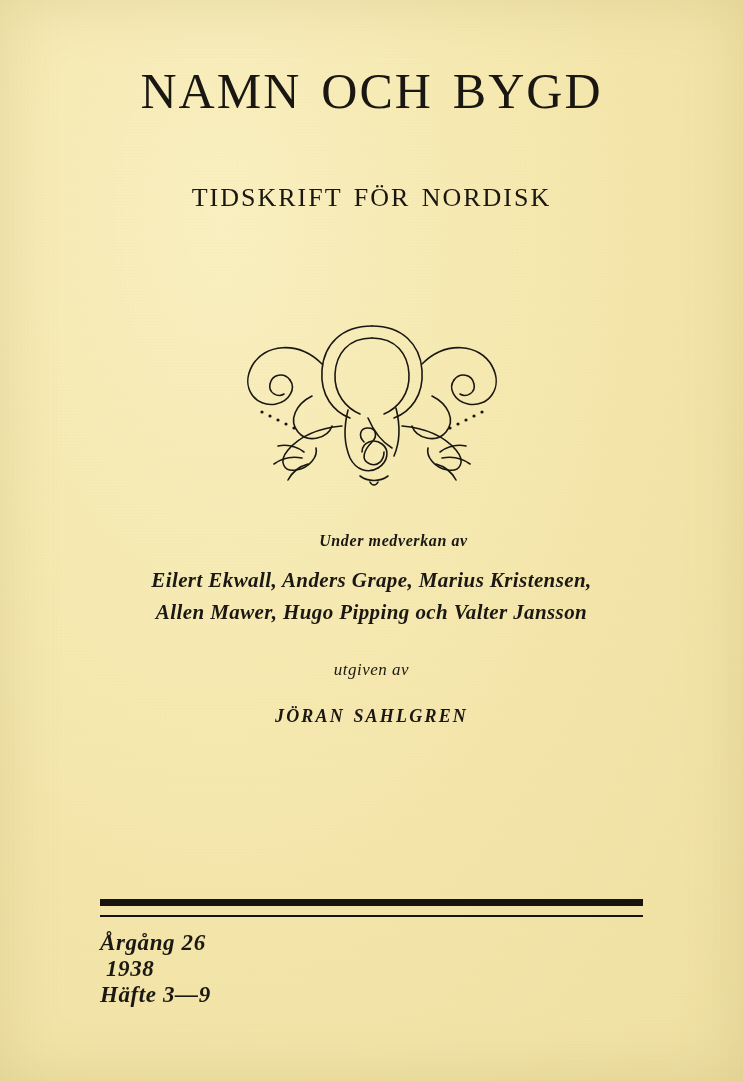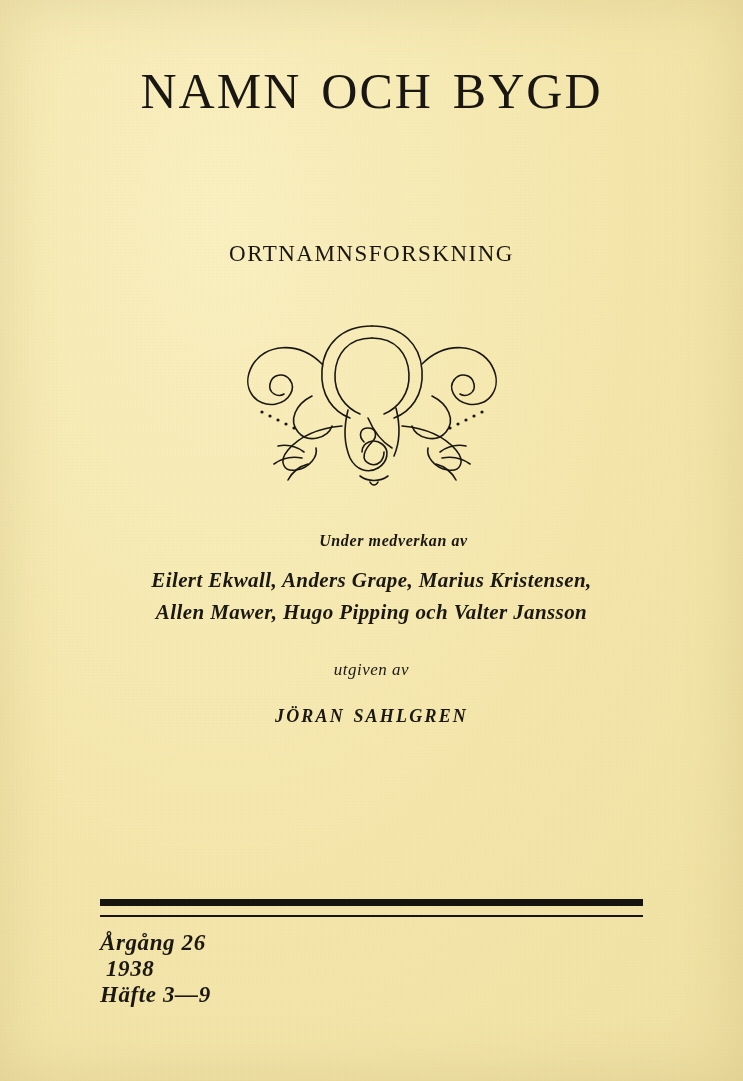--- a/index.html
+++ b/index.html
@@ -176,22 +176,22 @@
 </style>
 </head>
 <body>
 
 <div class="page">
 
   <div class="grain"></div>
 
   <div class="main-title">Namn och Bygd</div>
 
-
-  <div class="subtitle2">ortnamnsforskning</div>
+  <div class="subtitle1 credit-free">Tidskrift för nordisk</div>
+
 
   <div class="ornament">
     <svg viewBox="0 0 360 190" xmlns="http://www.w3.org/2000/svg" fill="none" stroke="#1a1712" stroke-width="1.6" stroke-linecap="round" stroke-linejoin="round">
 
       <path d="M180 26 C150 26 132 44 130 70 C128 96 142 112 158 118"></path>
       <path d="M180 26 C210 26 228 44 230 70 C232 96 218 112 202 118"></path>
       <path d="M180 38 C156 38 144 54 143 74 C142 94 154 108 168 114"></path>
       <path d="M180 38 C204 38 216 54 217 74 C218 94 206 108 192 114"></path>
 
       <path d="M130 64 C106 40 72 44 60 66 C48 88 64 108 84 104 C98 101 104 88 98 80"></path>

